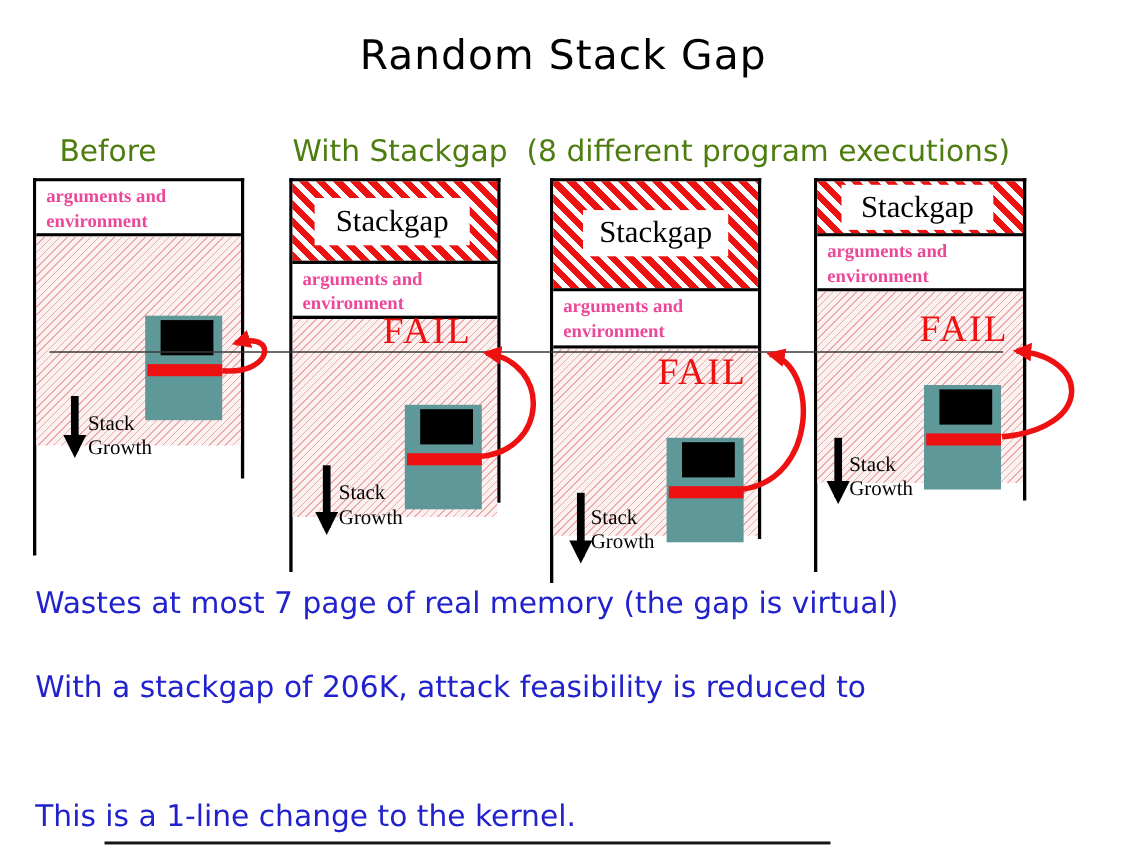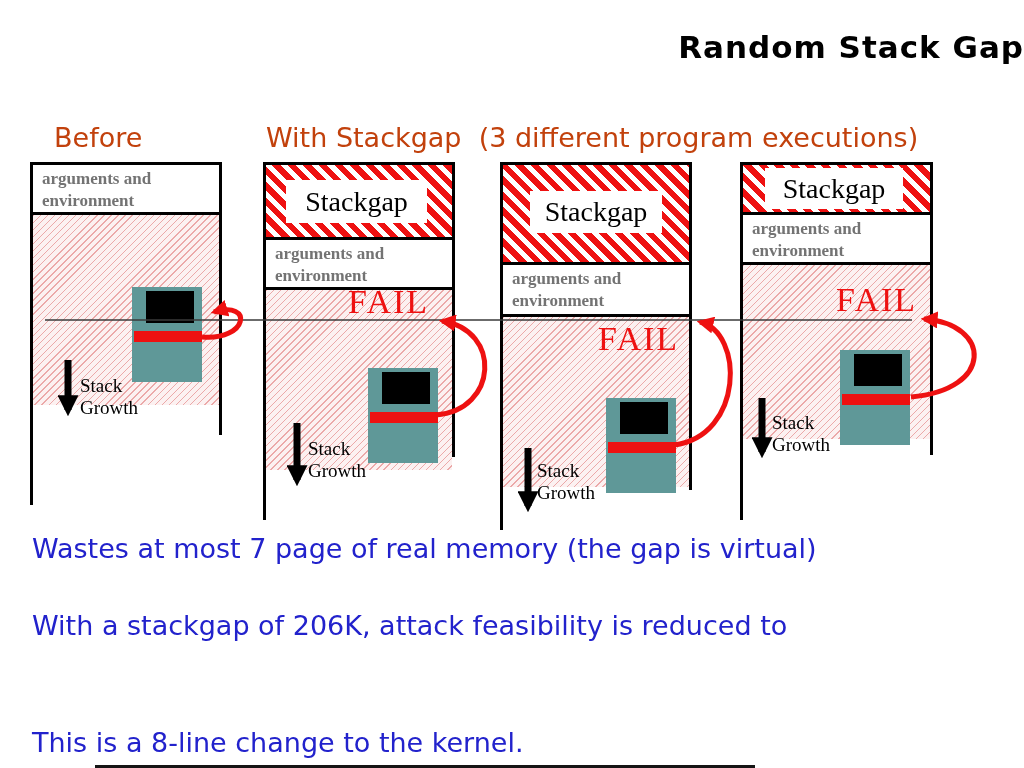--- a/index.html
+++ b/index.html
@@ -1,31 +1,31 @@
 <!DOCTYPE html>
 <html><head>
 <meta charset="utf-8">
 <style>
   html,body{margin:0;padding:0;background:#fff;}
   .slide{position:relative;width:1024px;height:768px;background:#ffffff;overflow:hidden;
          font-family:"DejaVu Sans",sans-serif;}
-  .title{position:absolute;top:29px;left:0;width:100%;text-align:right;
-         font-size:31px;font-weight:bold;color:#000;letter-spacing:1px;}
-  .hdr{position:absolute;color:#c2410c;font-size:27px;white-space:pre;}
+  .title{position:absolute;top:29px;left:0;width:100%;text-align:center;
+         font-size:37px;font-weight:normal;color:#000;letter-spacing:1px;}
+  .hdr{position:absolute;color:#4d7c0f;font-size:27px;white-space:pre;}
   .hdr-before{left:54px;top:122px;}
   .hdr-with{left:266px;top:122px;}
 
   .column{position:absolute;top:162px;width:192px;}
   .b-top{position:absolute;left:0;top:0;width:100%;height:3px;background:#000;}
   .b-left{position:absolute;left:0;top:0;width:3px;background:#000;}
   .b-right{position:absolute;right:0;top:0;width:3px;background:#000;}
   .sec{position:absolute;left:3px;right:3px;box-sizing:border-box;}
   .sec-args{background:#fff;border-bottom:3px solid #000;
             font-family:"Liberation Serif",serif;font-weight:bold;
-            font-size:17px;line-height:22px;padding:3px 0 0 9px;color:#737373;}
+            font-size:17px;line-height:22px;padding:3px 0 0 9px;color:#ec4899;}
   .sec-stackgap{background:repeating-linear-gradient(45deg,#ee1111 0 6px,#ffffff 6px 11px);
                 border-bottom:3px solid #000;}
   .sg-label{position:absolute;background:#fff;display:flex;align-items:center;justify-content:center;
             font-family:"Liberation Serif",serif;font-size:28px;color:#000;}
   .sec-pink{background-color:#fcf1f1;
             background-image:repeating-linear-gradient(135deg,rgba(222,110,110,0.55) 0 1px,transparent 1px 5px);}
 
   
   .c1{left:30px;} .c2{left:263px;} .c3{left:500px;} .c4{left:740px;width:193px;}
   .c1 .b-left{height:343px}.c1 .b-right{height:273px}
@@ -63,21 +63,21 @@
   .overlay{position:absolute;left:0;top:0;pointer-events:none;}
   .clip-edge{position:absolute;left:95px;top:765px;width:660px;height:3px;background:#151515;}
 </style>
 </head>
 <body>
 
 <div class="slide">
 
   <div class="title">Random Stack Gap</div>
   <div class="hdr hdr-before">Before</div>
-  <div class="hdr hdr-with">With Stackgap  (3 different program executions)</div>
+  <div class="hdr hdr-with">With Stackgap  (8 different program executions)</div>
 
   <div class="column c1">
     <div class="b-top"></div>
     <div class="b-left"></div>
     <div class="b-right"></div>
     <div class="sec sec-args">arguments and environment</div>
     <div class="sec sec-pink"></div>
   </div>
 
   <div class="column c2">
@@ -166,16 +166,16 @@
     <path d="M 674 445 C 744 436, 744 332, 700 322" fill="none" stroke="#ee1111" stroke-width="5" marker-end="url(#mr)"></path>
     <path d="M 911 397 C 994 390, 992 324, 924 319" fill="none" stroke="#ee1111" stroke-width="5" marker-end="url(#mr)"></path>
     <line x1="68" y1="360" x2="68" y2="410" stroke="#000" stroke-width="7" marker-end="url(#mb)"></line>
     <line x1="297" y1="423" x2="297" y2="480" stroke="#000" stroke-width="7" marker-end="url(#mb)"></line>
     <line x1="528" y1="448" x2="528" y2="506" stroke="#000" stroke-width="7" marker-end="url(#mb)"></line>
     <line x1="762" y1="398" x2="762" y2="452" stroke="#000" stroke-width="7" marker-end="url(#mb)"></line>
   </svg>
 
   <div class="note note1">Wastes at most 7 page of real memory (the gap is virtual)</div>
   <div class="note note2a">With a stackgap of 206K, attack feasibility is reduced to</div>
-  <div class="note note3">This is a 8-line change to the kernel.</div>
+  <div class="note note3">This is a 1-line change to the kernel.</div>
 
   <div class="clip-edge"></div>
 </div>
 
 </body></html>

